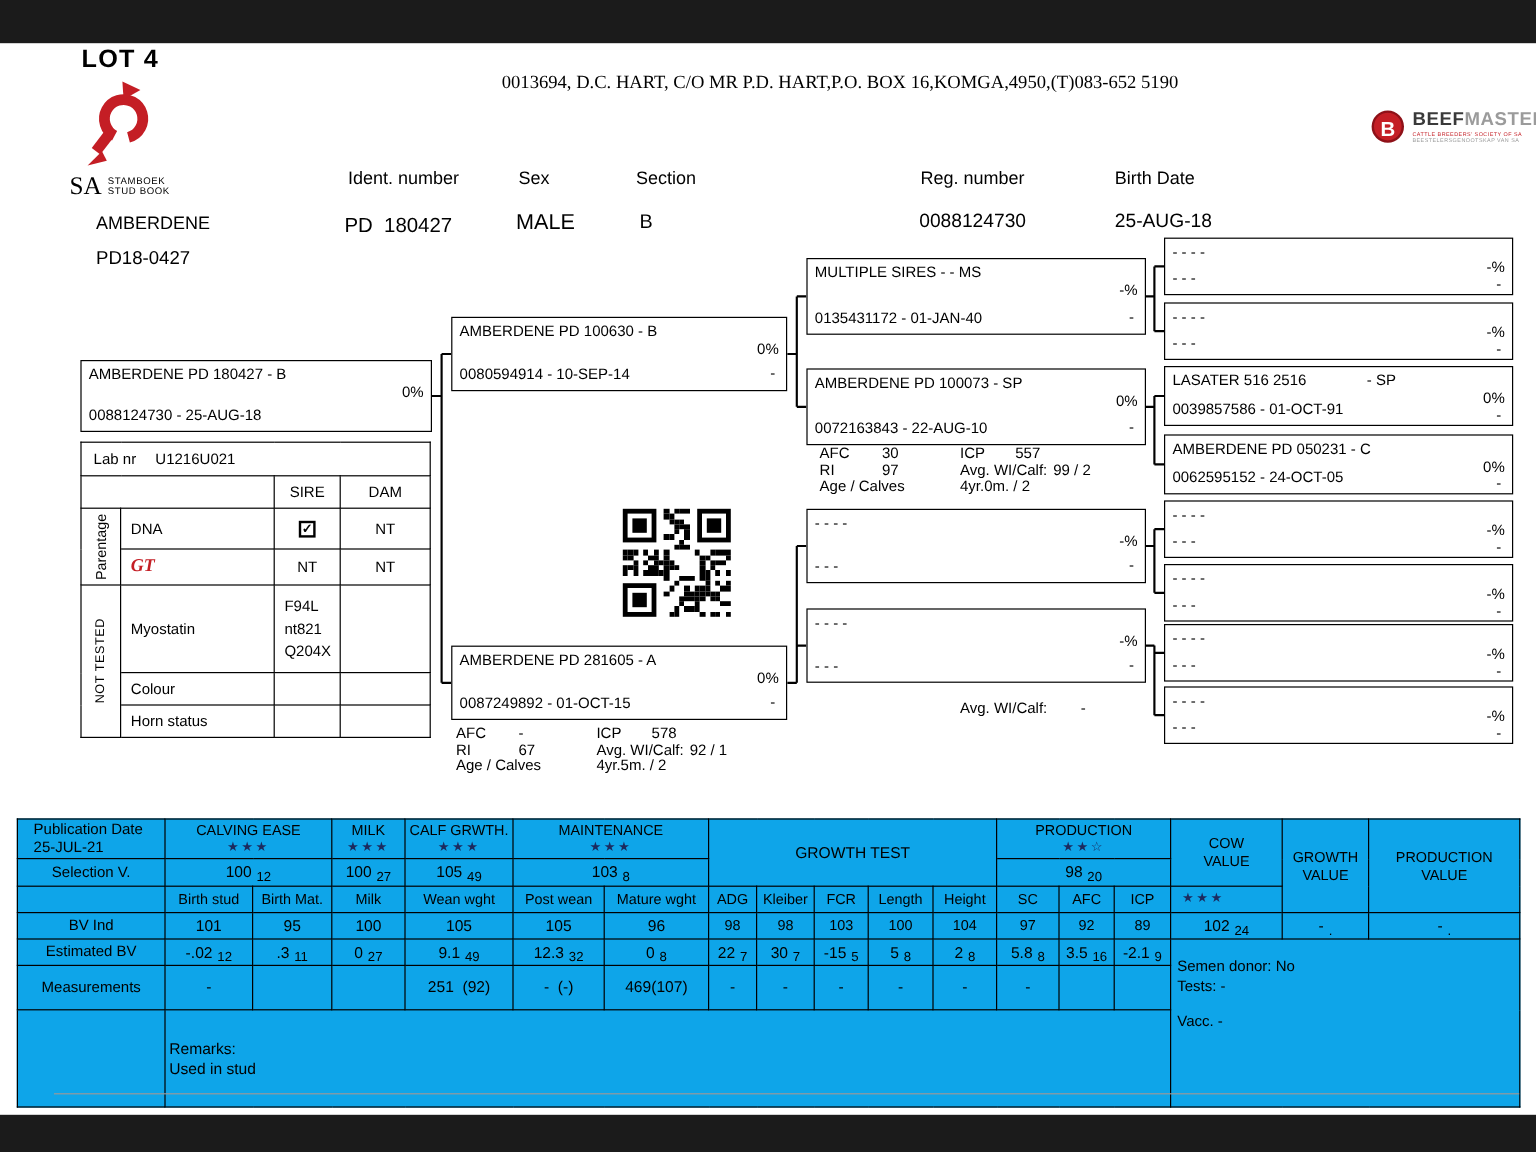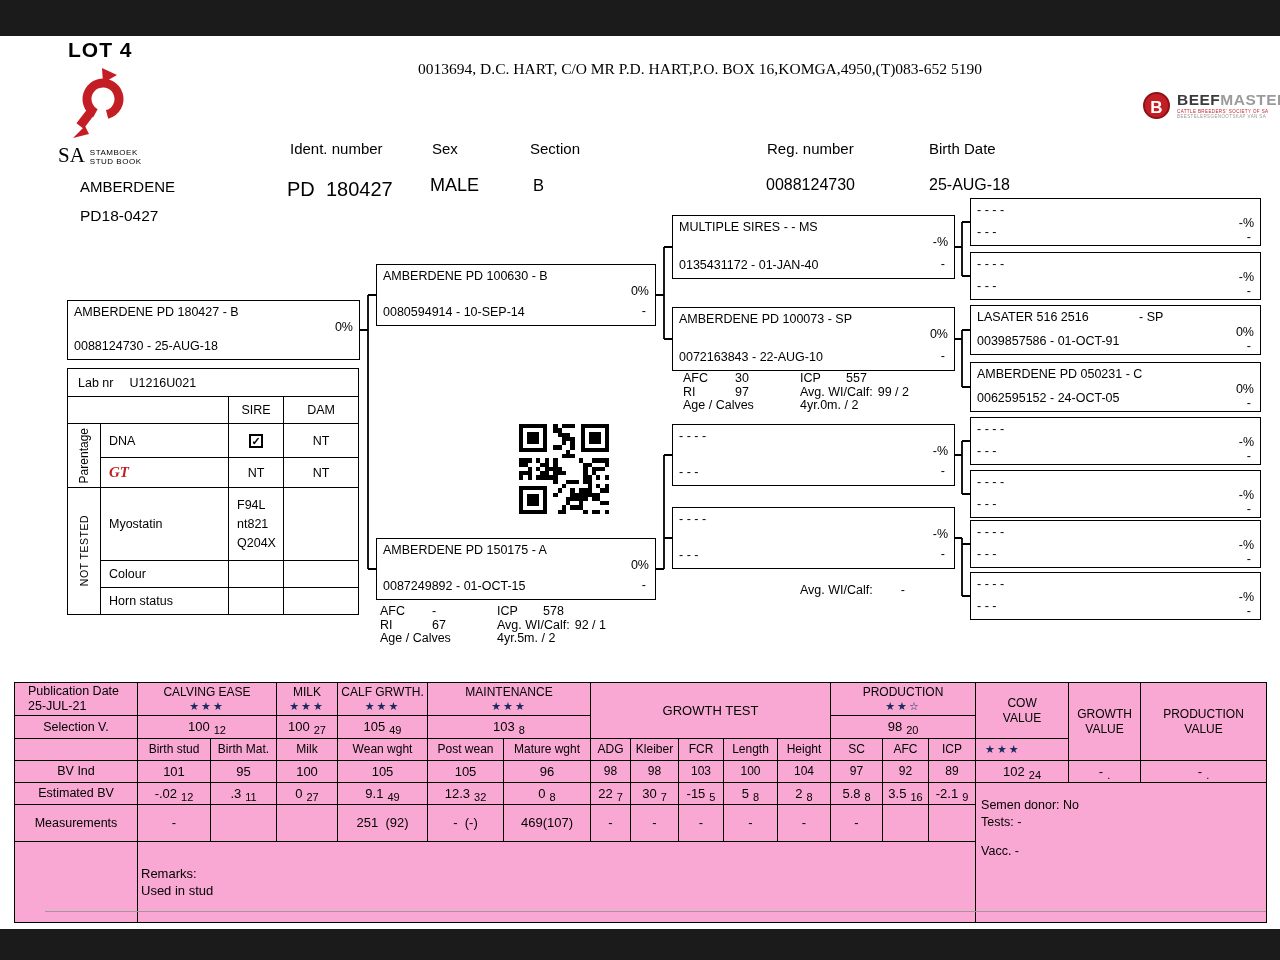--- a/index.html
+++ b/index.html
@@ -6,21 +6,21 @@
   html,body{width:1280px;height:960px}
   body{font-family:"Liberation Sans",sans-serif;color:#000;background:#fff;position:relative;overflow:hidden}
   .abs{position:absolute}
   .bar{position:absolute;left:0;width:1280px;background:#1b1b1b}
   .bar-top{top:0;height:36px}
   .bar-bottom{top:929px;height:31px}
   
   .lot{left:68px;top:38px;font-size:21px;font-weight:bold;letter-spacing:1px}
   .address{left:320px;top:60px;width:760px;text-align:center;font-family:"Liberation Serif",serif;font-size:15.5px}
   .sa-logo{left:72px;top:66px}
-  .sa-text{left:58px;top:143px;display:flex;align-items:flex-end;gap:5px}
+  .sa-text{left:58px;top:143px;display:flex;align-items:center;gap:5px}
   .sa-sa{font-family:"Liberation Serif",serif;font-size:21px}
   .sa-sub{font-size:8px;letter-spacing:.5px;line-height:9px;padding-bottom:2px}
   .bm{left:1143px;top:92px;display:flex;align-items:flex-start;gap:7px}
   .bm-circle{width:27px;height:27px;border-radius:50%;background:#c41e25;color:#fff;font-weight:bold;text-align:center;line-height:27px;font-size:17px;border:2px solid #8e1118}
   .bm-line{font-size:15.5px;letter-spacing:.5px;line-height:16px}
   .bm-beef{color:#3a3a3a;font-weight:bold}
   .bm-master{color:#9b9b9b;font-weight:bold}
   .bm-sub1{font-size:4.5px;color:#c41e25;letter-spacing:.4px;margin-top:1px}
   .bm-sub2{font-size:4.5px;color:#999;letter-spacing:.4px}
   
@@ -55,21 +55,21 @@
   .myo{line-height:19px;padding-left:10px}
   .cb{display:inline-block;width:14px;height:14px;border:2px solid #000;line-height:10px;text-align:center;font-weight:bold;font-size:11px;vertical-align:middle}
   .gtlogo{font-family:"Liberation Serif",serif;color:#c41e25;font-weight:bold;font-size:15px;font-style:italic}
   
   .qr{position:absolute;left:519px;top:424px;width:90px;height:90px;background:#fff}
   .qr-grid{position:absolute;inset:0;display:grid;grid-template-rows:repeat(21,1fr);grid-template-columns:repeat(21,1fr)}
   .qr-grid i{background:#000;display:block}
   .qf{position:absolute;width:28px;height:28px;border:4px solid #000;background:#fff}
   .qf::after{content:"";position:absolute;inset:4px;background:#000}
   
-  table.bt{position:absolute;left:14px;top:682px;width:1252px;border-collapse:collapse;table-layout:fixed;font-size:12px;background:#f9a8d4}
+  table.bt{position:absolute;left:14px;top:682px;width:1252px;border-collapse:collapse;table-layout:fixed;font-size:12px;background:#0ea5e9}
   .bt td{border:1px solid #000;text-align:center;padding:0;line-height:1.18;overflow:hidden}
   .bt .lblcol{font-size:12.5px}
   .bt .pubcell{text-align:left;padding-left:13px}
   .bt .stars{color:#1c2a5e;font-size:11px;letter-spacing:2px}
   .bt .val{font-size:13px}
   .bt .acc{font-size:11px;position:relative;top:3px;margin-left:4px}
   .bt .pre{white-space:pre}
   .bt .wrapcell{white-space:pre-line;font-size:12px}
   .bt .starsleft{text-align:left;padding-left:9px}
   .bt .semen{text-align:left;vertical-align:top;padding:14px 0 0 5px;font-size:12.5px;line-height:17px}
@@ -111,21 +111,21 @@
   </div>
 </div>
 
 <div class="abs idlabel" style="left:290px;top:140px">Ident. number</div>
 <div class="abs idlabel" style="left:432px;top:140px">Sex</div>
 <div class="abs idlabel" style="left:530px;top:140px">Section</div>
 <div class="abs idlabel" style="left:767px;top:140px">Reg. number</div>
 <div class="abs idlabel" style="left:929px;top:140px">Birth Date</div>
 
 <div class="abs" style="left:80px;top:178px;font-size:15px">AMBERDENE</div>
-<div class="abs" style="left:287px;top:178px;font-size:20px;white-space:pre">PD  180427</div>
+<div class="abs" style="left:287px;top:178px;font-size:17px;white-space:pre">PD  180427</div>
 <div class="abs" style="left:430px;top:175px;font-size:18px">MALE</div>
 <div class="abs" style="left:533px;top:176px;font-size:16.5px">B</div>
 <div class="abs idval" style="left:766px;top:176px">0088124730</div>
 <div class="abs idval" style="left:929px;top:176px">25-AUG-18</div>
 <div class="abs" style="left:80px;top:207px;font-size:15.5px">PD18-0427</div>
 
 <svg class="connectors" width="1280" height="960" viewBox="0 0 1280 960">
   <g stroke="#000" stroke-width="1.8" fill="none">
     <path d="M360 330 h8 M368 295 v274 M368 295 h8 M368 569 h8"></path>
     <path d="M656 295 h8 M664 247 v92 M664 247 h8 M664 339 h8"></path>
@@ -144,21 +144,21 @@
 </div>
 
 <div class="pbox" style="left:376px;top:264px;width:280px;height:62px">
   <div class="pb-name">AMBERDENE PD  100630 - B</div>
   <div class="pb-pct">0%</div>
   <div class="pb-reg">0080594914 - 10-SEP-14</div>
   <div class="pb-dash">-</div>
 </div>
 
 <div class="pbox" style="left:376px;top:538px;width:280px;height:62px">
-  <div class="pb-name">AMBERDENE PD  150175 - A</div>
+  <div class="pb-name">AMBERDENE PD  281605 - A</div>
   <div class="pb-pct">0%</div>
   <div class="pb-reg">0087249892 - 01-OCT-15</div>
   <div class="pb-dash">-</div>
 </div>
 
 <div class="pbox" style="left:672px;top:215px;width:283px;height:64px">
   <div class="pb-name">MULTIPLE SIRES - - MS</div>
   <div class="pb-pct">-%</div>
   <div class="pb-reg">0135431172 - 01-JAN-40</div>
   <div class="pb-dash">-</div>

